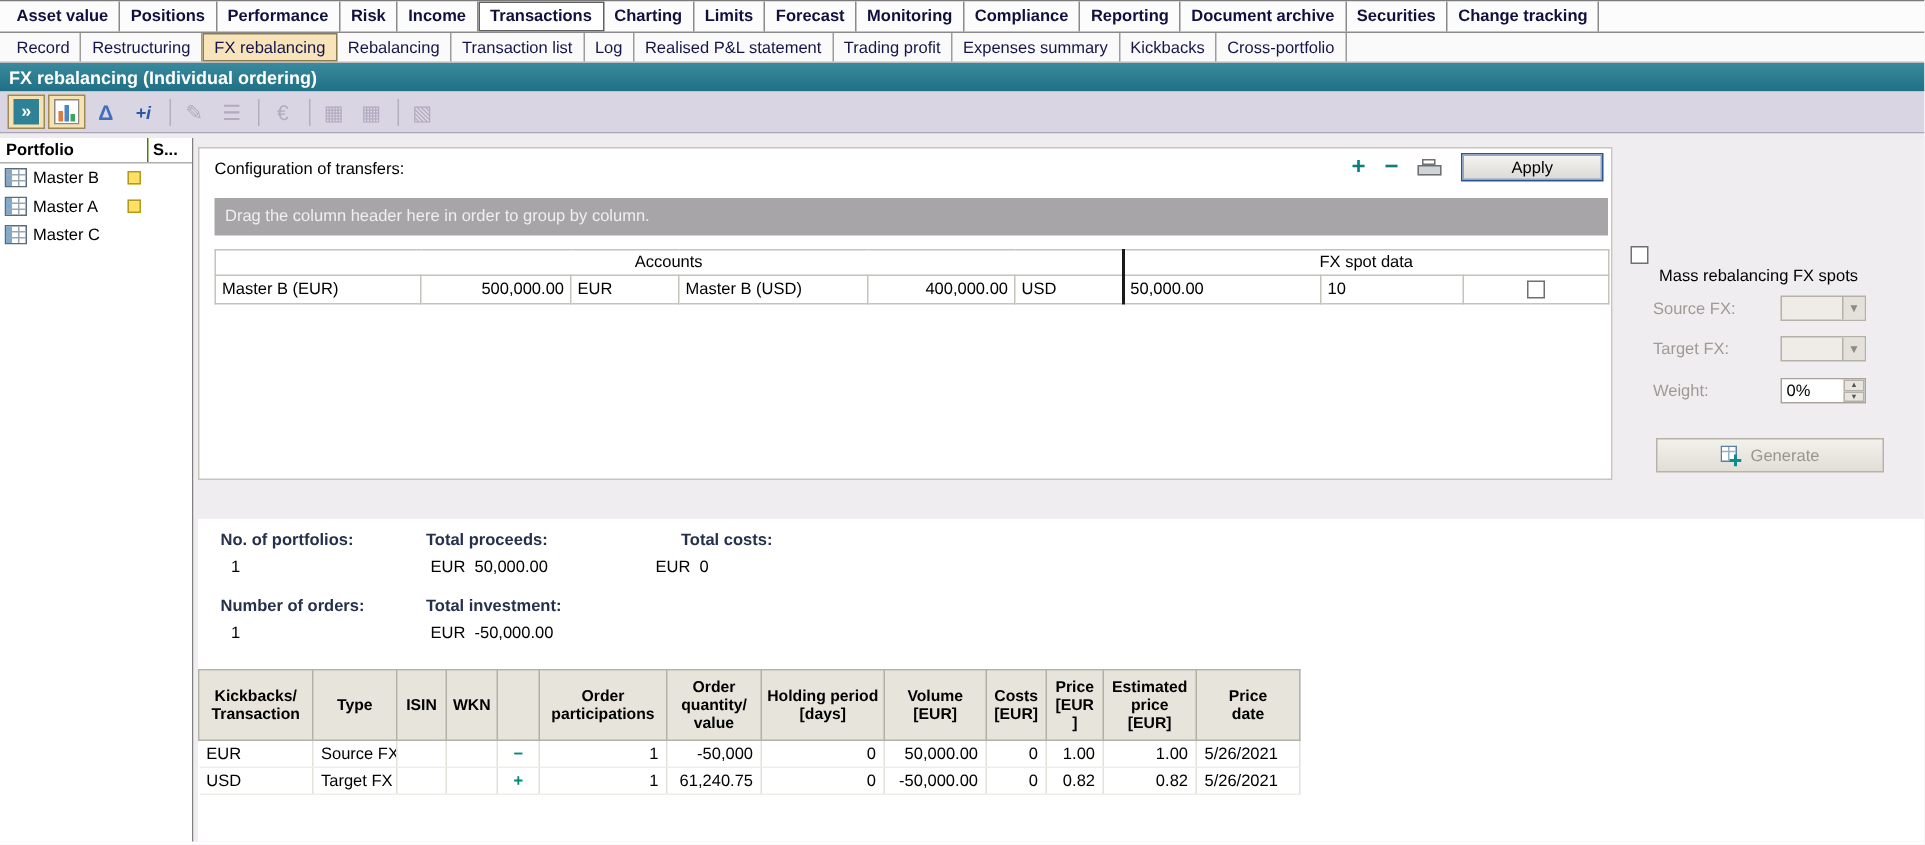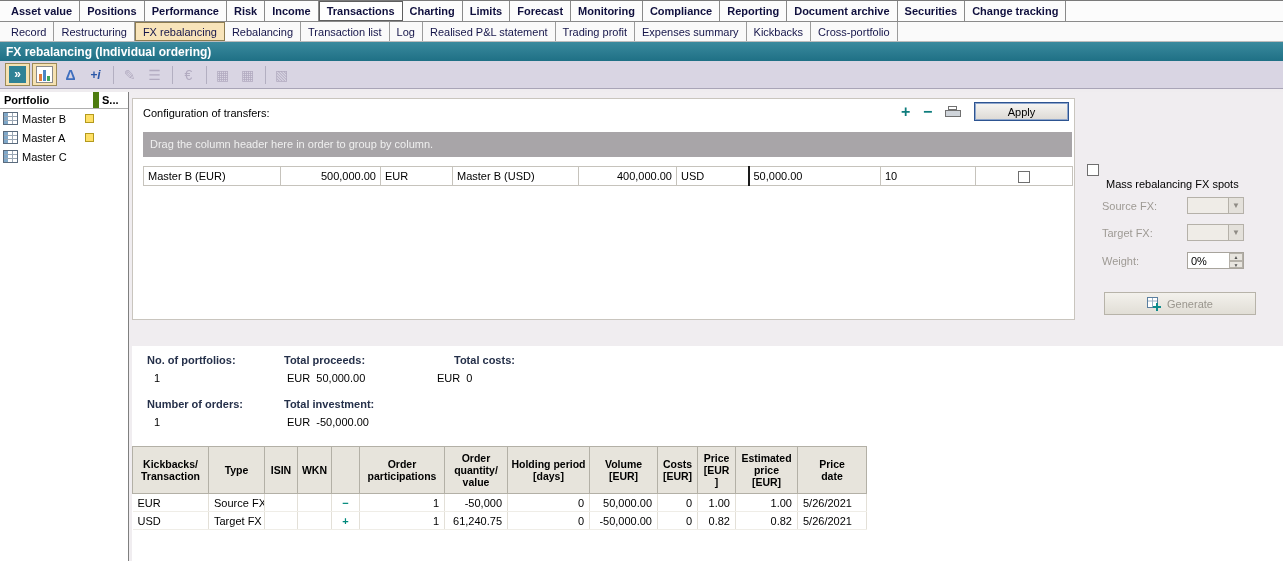--- a/index.html
+++ b/index.html
@@ -25,21 +25,21 @@
   .chevbox { width:17px; height:17px; background:#2f8296; color:#fff; font-size:12px; line-height:16px; text-align:center; font-weight:bold; }
   .ticon-blue { color:#3f6fbe; font-size:14px; font-weight:bold; }
   .ticon-info { color:#2a57a8; font-size:12px; font-weight:bold; font-style:italic; }
   .ticon-dis { color:#b2abc0; font-size:14px; }
   .tsep { width:1px; height:18px; background:#b3afc1; margin:0 4px; }
 
   
   .content { display:flex; height:472px; background:#efecef; padding-top:3px; }
   .pf-panel { width:129px; background:#fff; border-right:1px solid #7f7f7f; position:relative; }
   .pf-head { height:17px; border-bottom:1px solid #b0b0b0; display:flex; align-items:center; font-weight:bold; }
-  .pf-head .ph1 { width:99px; padding-left:4px; border-right:6px solid #4d7c0f; height:100%; display:flex; align-items:center; }
+  .pf-head .ph1 { width:99px; padding-left:4px; border-right:1px solid #4d7c0f; height:100%; display:flex; align-items:center; }
   .pf-head .ph2 { flex:1; padding-left:3px; }
   .pf-row { height:19px; display:flex; align-items:center; padding-left:3px; position:relative; cursor:default; }
   .pf-name { margin-left:4px; }
   .pf-flag { position:absolute; left:85px; top:5px; width:9px; height:9px; background:#ffe066; border:1px solid #b39a1e; }
 
   .main { flex:1; position:relative; background:#f0edf0; }
 
   
   .config { position:absolute; left:3px; top:6px; width:943px; height:222px; background:#fff; border:1px solid #c9c5be; }
   .config-label { position:absolute; left:10px; top:8px; }
@@ -227,20 +227,24 @@
               <col style="width:100px">
               <col style="width:72px">
             <col style="width:126px">
               <col style="width:98px">
               <col style="width:72px">
             <col style="width:132px">
               <col style="width:95px">
               <col style="width:97px">
           </colgroup>
           <thead>
+            <tr>
+              <th colspan="6">Accounts</th>
+              <th colspan="3" class="gsep">FX spot data</th>
+            </tr>
           </thead>
           <tbody>
             <tr>
               <td>Master B (EUR)</td>
               <td class="num">500,000.00</td>
               <td>EUR</td>
               <td>Master B (USD)</td>
               <td class="num">400,000.00</td>
               <td>USD</td>
               <td class="gsep">50,000.00</td>

